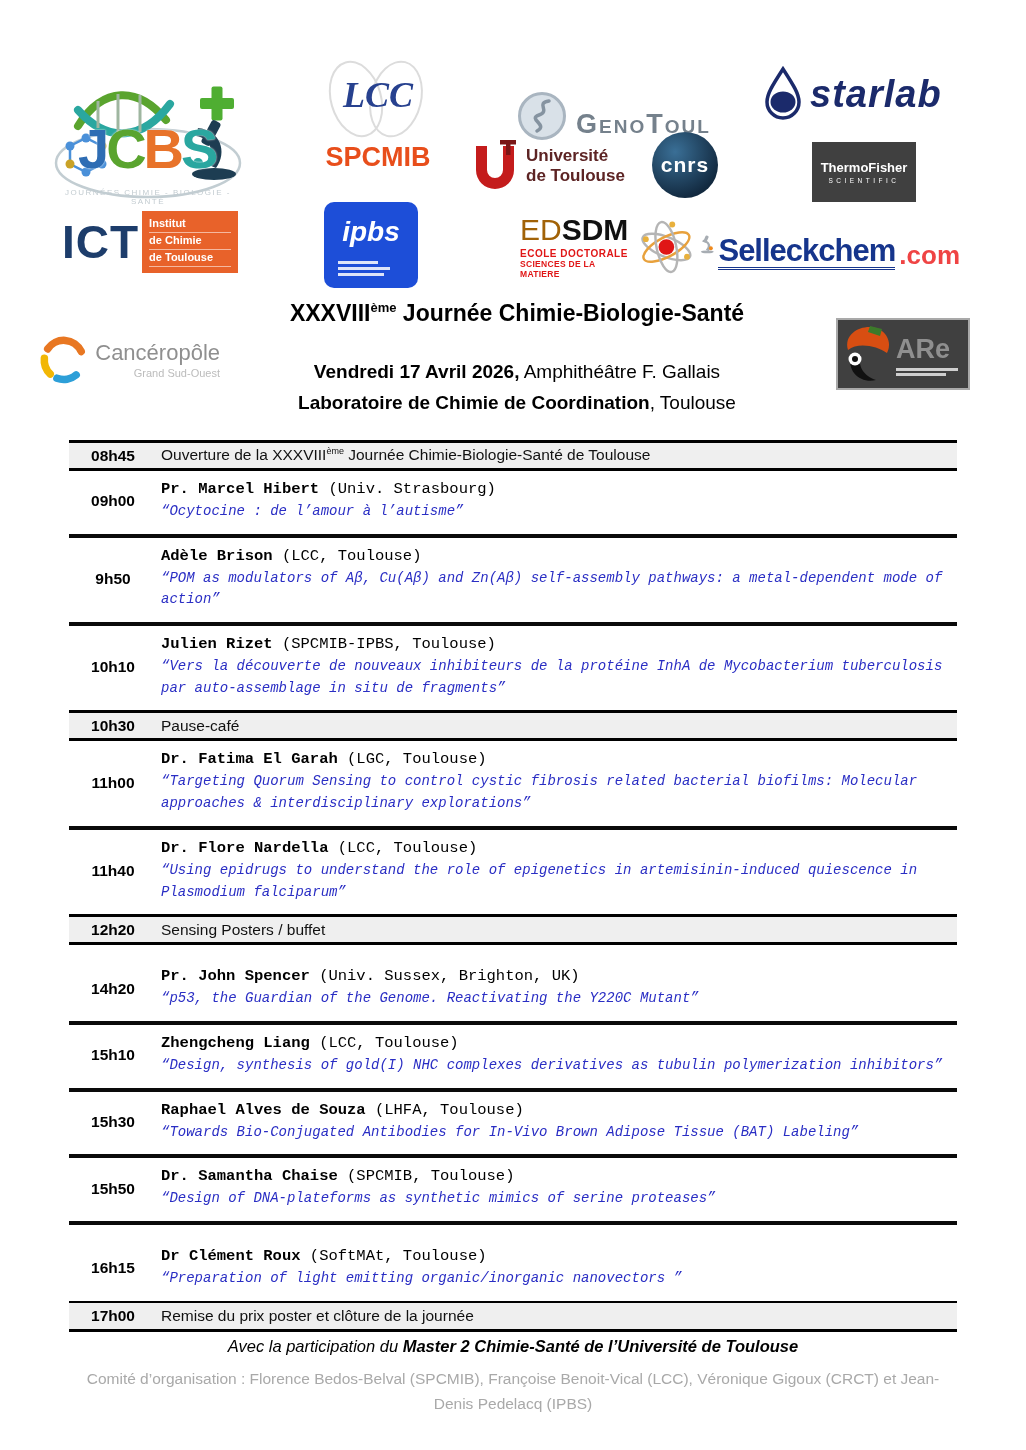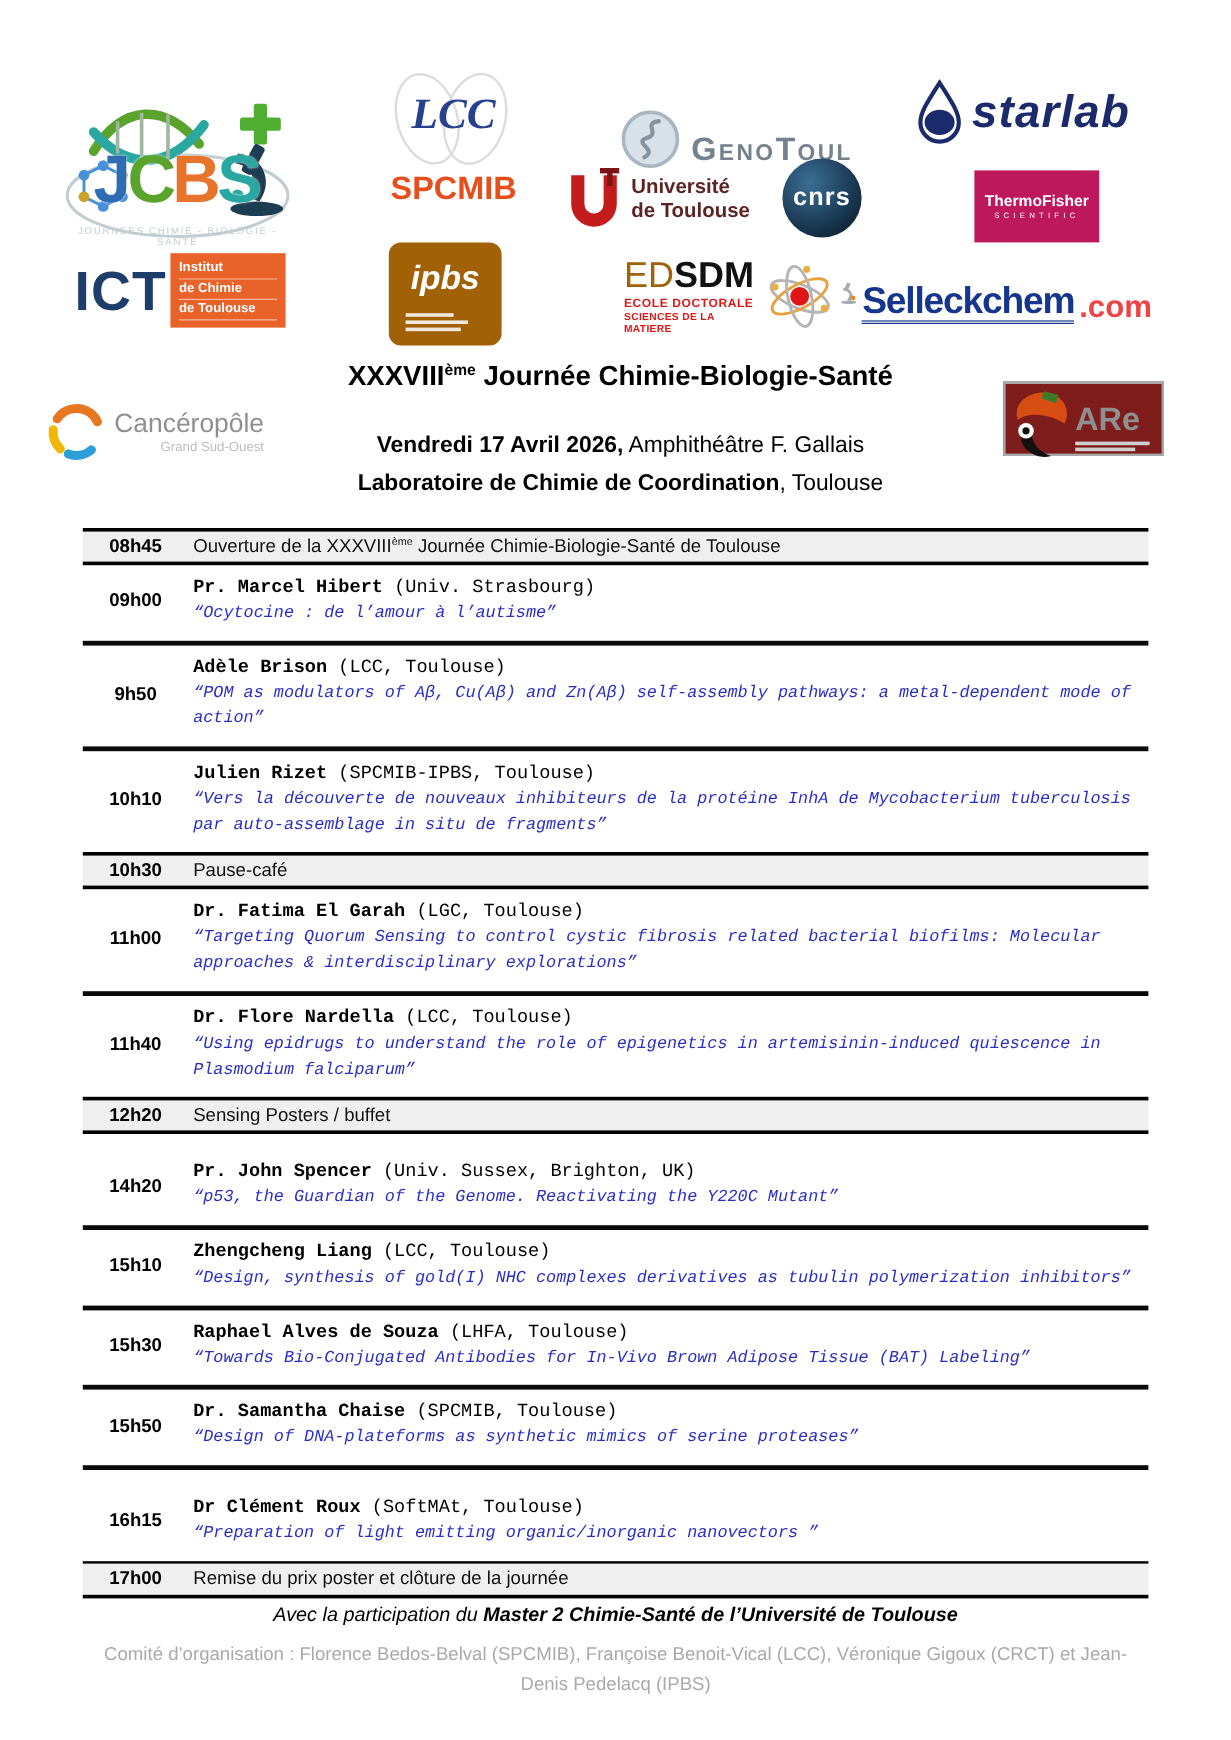--- a/index.html
+++ b/index.html
@@ -35,32 +35,32 @@
   .starlab-text { font-size:38px; font-weight:600; color:#1b2a6b; letter-spacing:1px; }
 
   
   .univtlse { left:472px; top:136px; width:172px; height:60px; display:flex; align-items:center; gap:8px; }
   .univtlse-lines { color:#5d2424; font-weight:600; font-size:17px; line-height:1.15; }
 
   
   .cnrs { left:652px; top:132px; width:66px; height:66px; border-radius:50%; background:radial-gradient(circle at 35% 30%, #3a6f96, #12293f 75%); display:flex; align-items:center; justify-content:center; color:#fff; font-weight:bold; font-size:21px; letter-spacing:1px; }
 
   
-  .thermo { left:812px; top:142px; width:104px; height:60px; background:#be185d; color:#fff; display:flex; flex-direction:column; align-items:center; justify-content:center; }
+  .thermo { left:812px; top:142px; width:104px; height:60px; background:#404040; color:#fff; display:flex; flex-direction:column; align-items:center; justify-content:center; }
   .thermo-l1 { font-size:13px; font-weight:bold; }
   .thermo-l2 { font-size:6.5px; letter-spacing:3.5px; margin-top:2px; }
 
   
   .ict { left:62px; top:208px; width:176px; height:68px; display:flex; align-items:center; gap:3px; }
   .ict-text { font-size:46px; font-weight:bold; color:#1d3d6b; letter-spacing:1px; }
   .ict-box { background:#e8622a; color:#fff; width:96px; height:62px; padding:5px 7px; font-size:11px; font-weight:bold; line-height:1.45; }
   .ict-box div { border-bottom:1px solid rgba(255,255,255,.55); }
 
   
-  .ipbs { left:324px; top:202px; width:94px; height:86px; background:#a16207; border-radius:10px; position:absolute; }
+  .ipbs { left:324px; top:202px; width:94px; height:86px; background:#1d4ed8; border-radius:10px; position:absolute; }
   .ipbs-text { position:absolute; left:0; right:0; top:14px; text-align:center; color:#fff; font-weight:bold; font-size:28px; font-style:italic; }
   .ipbs-bars { position:absolute; left:14px; bottom:12px; }
   .ipbs-bars div { height:3px; background:rgba(255,255,255,.85); margin-top:3px; }
 
   
   .edsdm { left:520px; top:214px; width:176px; height:66px; display:flex; align-items:center; gap:2px; }
   .edsdm-l1 { font-size:30px; line-height:1; }
   .edsdm-light { color:#a16207; font-weight:400; }
   .edsdm-bold { color:#111; font-weight:800; }
   .edsdm-red1 { color:#e01616; font-size:10px; font-weight:bold; margin-top:3px; letter-spacing:.5px; }
@@ -70,21 +70,21 @@
   .selleck { left:698px; top:212px; width:262px; height:58px; display:flex; align-items:flex-end; gap:4px; }
   .selleck-main { font-size:31px; font-weight:800; color:#16358c; border-bottom:3px double #16358c; padding-bottom:1px; line-height:1; letter-spacing:-1px; }
   .selleck-com { font-size:26px; font-weight:800; color:#ef4444; line-height:1.1; }
 
   
   .cancero { left:36px; top:324px; width:184px; height:70px; display:flex; align-items:center; gap:4px; }
   .cancero-text1 { font-size:22px; color:#8f8f8f; }
   .cancero-text2 { font-size:11px; color:#bcbcbc; text-align:right; margin-top:1px; }
 
   
-  .are { left:836px; top:318px; width:134px; height:62px; border:2px solid #a9a9a9; background:#7f1d1d; position:absolute; }
+  .are { left:836px; top:318px; width:134px; height:72px; border:2px solid #a9a9a9; background:#404040; position:absolute; }
   .are-text { position:absolute; left:58px; top:14px; font-size:27px; color:#8f8f8f; font-weight:600; }
   .are-bars { position:absolute; left:58px; top:46px; }
   .are-bars div { height:3px; background:#cfcfcf; margin-top:2px; width:62px; }
 
   
   .titleblock { position:absolute; left:222px; top:300px; width:590px; text-align:center; color:#000; }
   .main-title { font-size:23px; font-weight:bold; }
   .main-title sup { font-size:13px; }
   .date-line { margin-top:34px; font-size:19px; }
   .venue-line { margin-top:9px; font-size:19px; }

